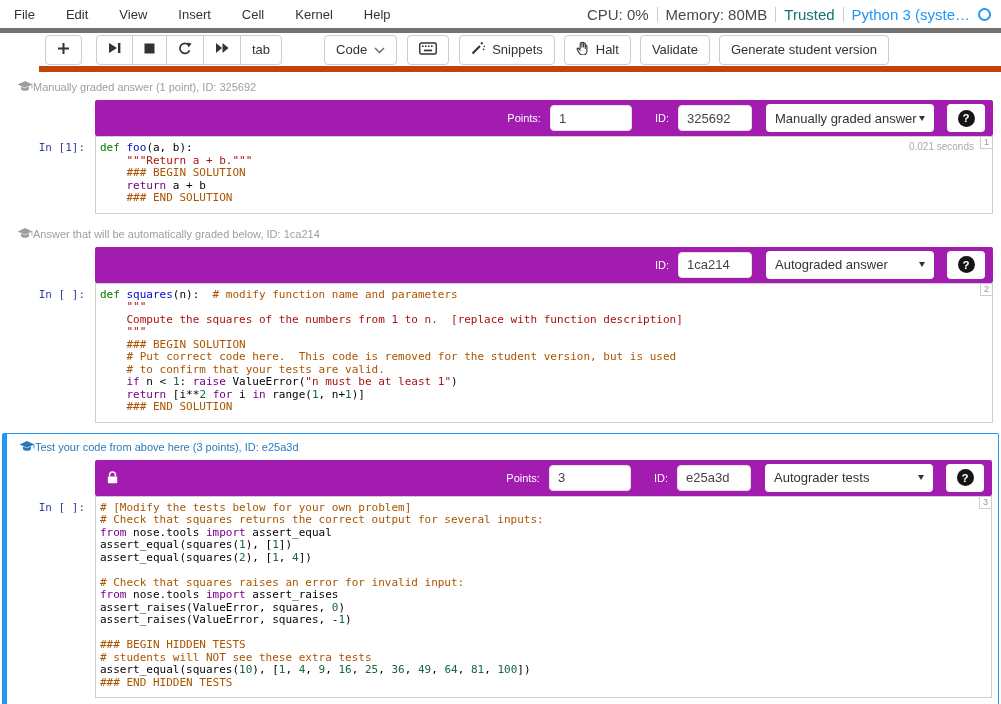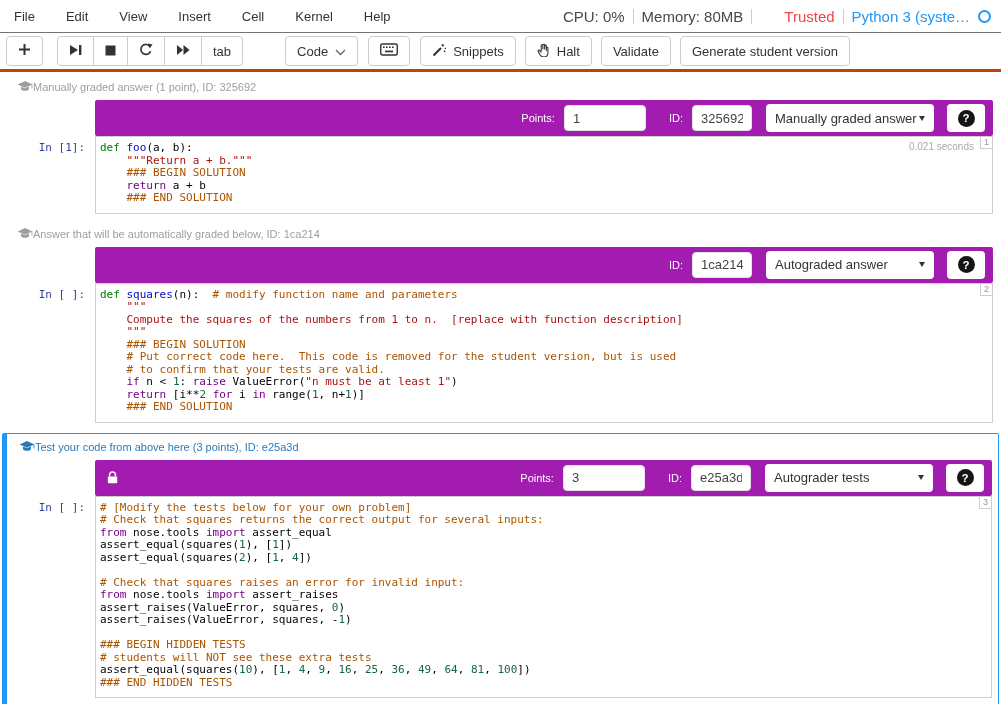--- a/index.html
+++ b/index.html
@@ -1,50 +1,50 @@
 <!DOCTYPE html>
 <html><head>
 <meta charset="utf-8">
 <style>
   * { box-sizing: border-box; margin: 0; padding: 0; }
   body { font-family: "Liberation Sans", sans-serif; background: #fff; }
   .page { width: 1001px; height: 704px; overflow: hidden; background: #fff; position: relative; }
 
   
-  .menubar { height: 33px; display: flex; align-items: center; padding: 0 10px 0 14px; border-bottom: 1px solid #737373; }
+  .menubar { height: 33px; display: flex; align-items: center; padding: 0 10px 0 14px; border-bottom: 5px solid #737373; }
   .menu-item { margin-right: 31px; font-size: 13px; color: #333; cursor: pointer; }
   .statusbar { margin-left: auto; display: flex; align-items: center; gap: 8px; font-size: 15px; white-space: nowrap; }
   .st-dark { color: #494949; }
-  .st-grey { color: #ef4444; margin-left: 24px; }
+  .st-grey { color: #0f766e; }
   .st-blue { color: #2196f3; }
   .sep { width: 1px; height: 15px; background: #ccc; }
   .kernel-circle { width: 13px; height: 13px; border: 2px solid #2196f3; border-radius: 50%; display: inline-block; }
 
   
-  .toolbar { height: 39px; display: flex; align-items: center; padding: 0 6px; border-bottom: 3px solid #c2410c; }
+  .toolbar { height: 39px; display: flex; align-items: center; padding: 0 6px; border-bottom: 6px solid #c2410c; margin-left: 39px; }
   .btn { height: 30px; background: #fff; border: 1px solid #ccc; border-radius: 4px; display: inline-flex; align-items: center; justify-content: center; gap: 7px; font-size: 13px; color: #333; padding: 0 11px; cursor: pointer; white-space: nowrap; }
   .btn-group { display: inline-flex; }
   .btn-group .btn { border-radius: 0; margin-left: -1px; }
   .btn-group .btn:first-child { border-radius: 4px 0 0 4px; margin-left: 0; }
   .btn-group .btn:last-child { border-radius: 0 4px 4px 0; }
   .g8 { margin-left: 9px; } .g14 { margin-left: 14px; } .g42 { margin-left: 42px; } .g10 { margin-left: 10px; }
 
   
   .nb { padding-top: 8px; }
   .cell-head { display: flex; align-items: center; color: #9e9e9e; font-size: 11px; margin: 0 0 6px 17px; height: 14px; }
   .cell-head .cap { color: #9e9e9e; }
   .selected-wrap .cell-head { color: #2a7ab9; margin-left: 12px; }
   .selected-wrap .cell-head .cap { color: #2a7ab9; }
 
   .nbg-toolbar { margin-left: 95px; margin-right: 8px; height: 36px; background: #a21caf; border-radius: 2px; display: flex; align-items: center; justify-content: flex-end; padding: 0 8px; gap: 9px; }
   .nbg-label { color: #fff; font-size: 11px; }
   .ml18 { margin-left: 14px; }
   .nbg-input { height: 26px; border: 1px solid #e3e3e3; border-radius: 4px; font-size: 13px; color: #444; padding: 0 8px; font-family: "Liberation Sans", sans-serif; outline: none; }
   .points-input { width: 82px; }
-  .id-input { width: 60px; }
+  .id-input { width: 74px; }
   .nbg-select { height: 28px; width: 168px; background: #fff; border-radius: 4px; display: flex; align-items: center; justify-content: space-between; padding: 0 9px; font-size: 13px; color: #333; margin-left: 5px; cursor: pointer; }
   .sel-caret { width: 0; height: 0; border-left: 3.5px solid transparent; border-right: 3.5px solid transparent; border-top: 5px solid #333; }
   .help-btn { width: 38px; height: 28px; background: #fff; border: none; border-radius: 4px; display: flex; align-items: center; justify-content: center; margin-left: 4px; cursor: pointer; }
   .qc { width: 17px; height: 17px; border-radius: 50%; background: #151515; color: #fff; font-size: 11.5px; font-weight: bold; display: flex; align-items: center; justify-content: center; }
   .lock-holder { margin-right: auto; display: flex; align-items: center; padding-left: 4px; }
 
   .cellrow { display: flex; margin-right: 8px; margin-top: 0; justify-content: flex-end; }
   .prompt { width: 95px; text-align: right; padding: 5px 10px 0 0; font: 11px "DejaVu Sans Mono", monospace; color: #303f9f; flex: none; }
   .codebox { flex: 1; border: 1px solid #cfcfcf; background: #fff; position: relative; padding: 5px 6px 8px 4px; }
   .cl { white-space: pre; font: 11px/12.5px "DejaVu Sans Mono", monospace; color: #000; }

